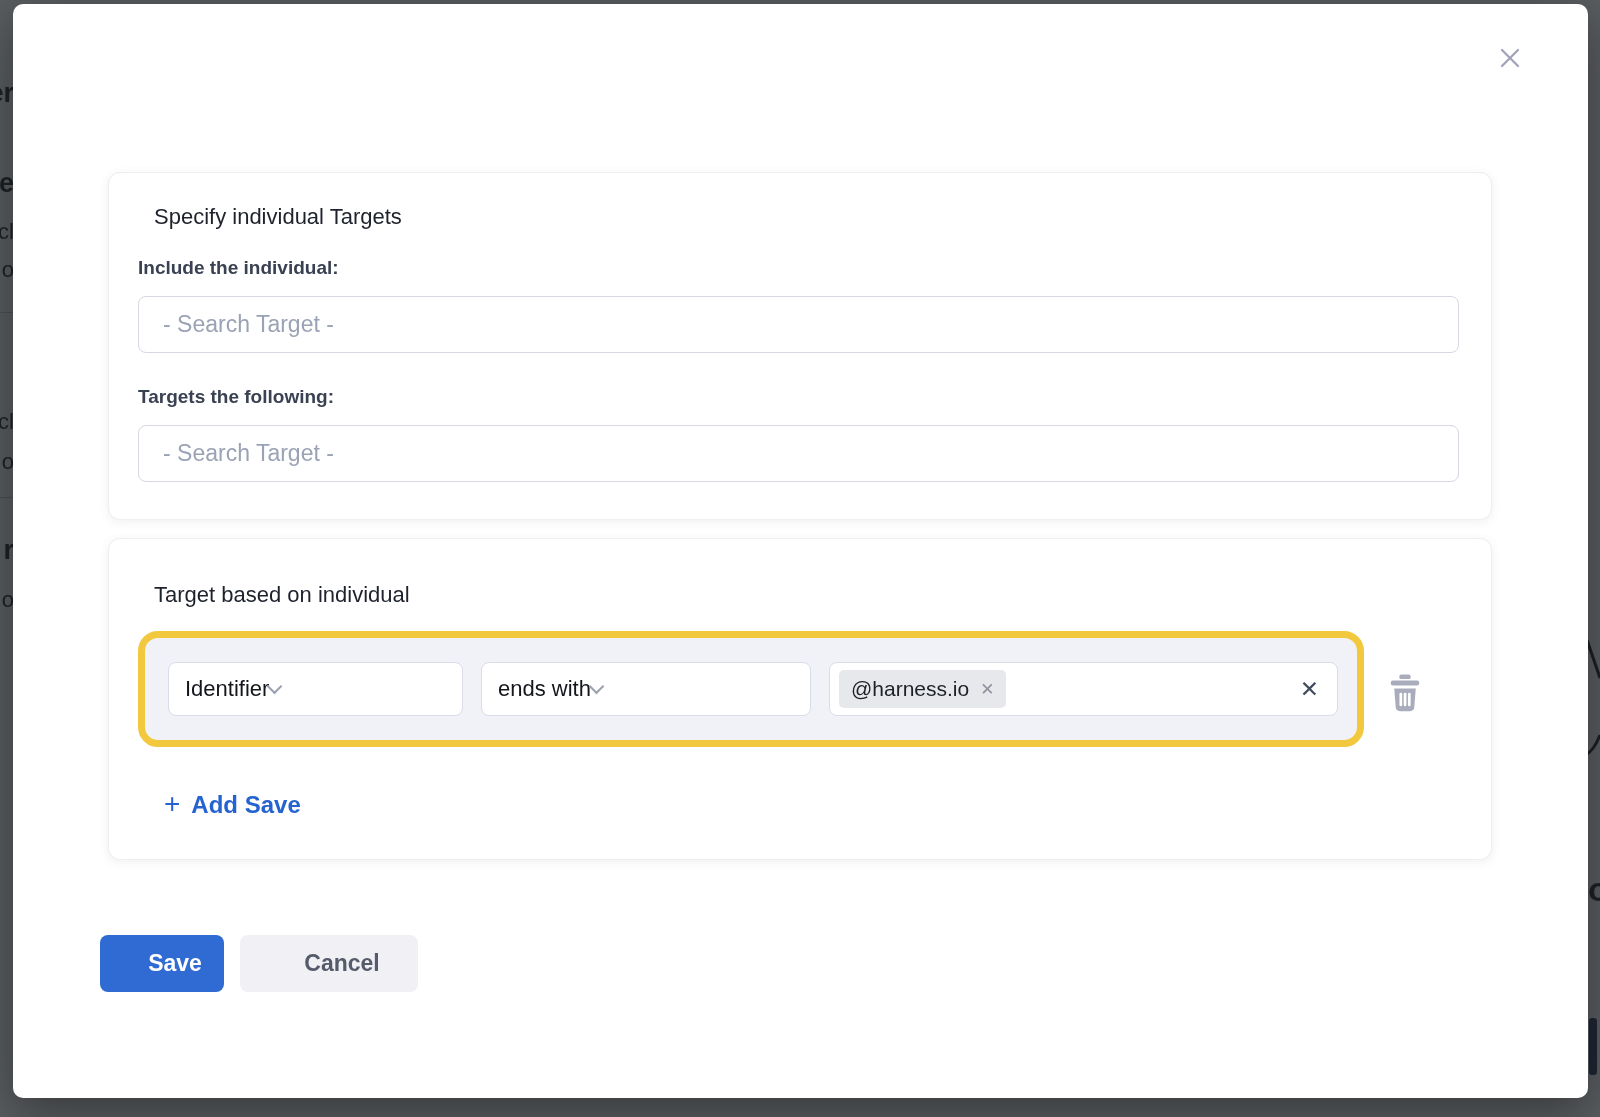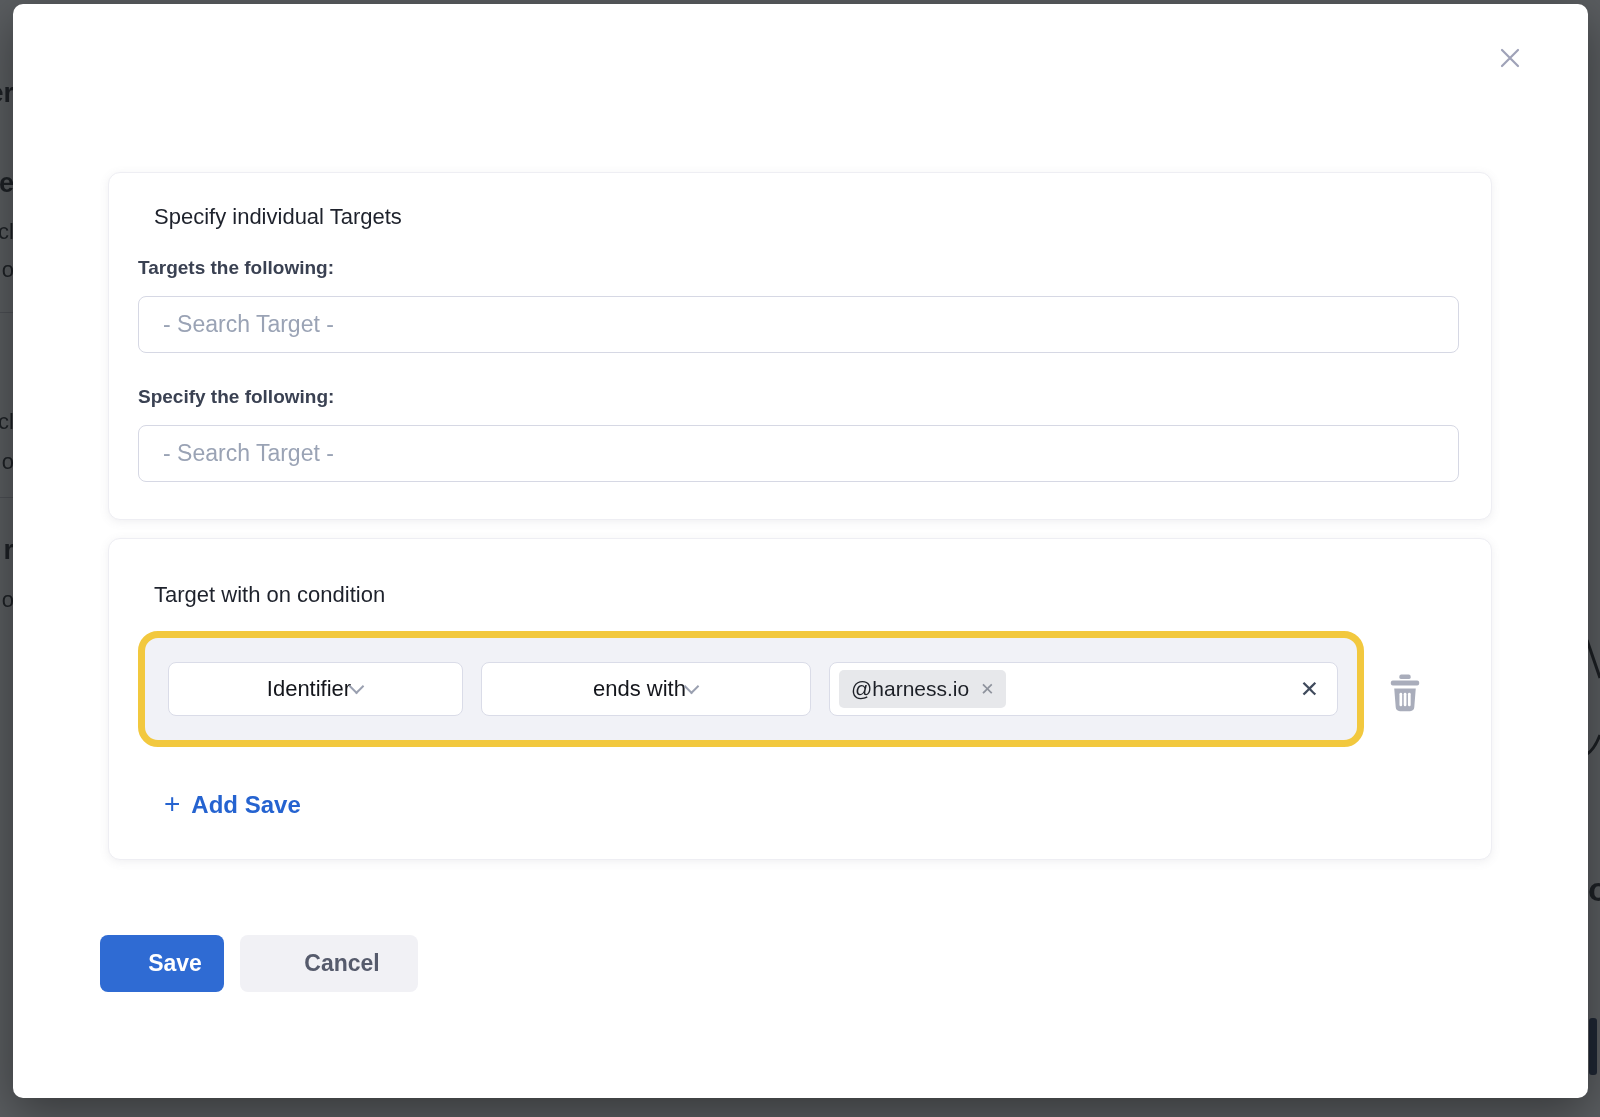--- a/index.html
+++ b/index.html
@@ -76,21 +76,21 @@
   .input-exclude{top:252px;}
 
   
   .rule-row{
     position:absolute;left:29px;top:92px;width:1226px;height:116px;
     border:7px solid var(--accent);border-radius:20px;background:#F1F2F7;
     display:flex;align-items:center;gap:18px;padding:0 19px 0 23px;
   }
   .select{
     height:54px;background:#fff;border:1px solid #DADCE8;border-radius:8px;
-    display:flex;align-items:center;justify-content:center;
+    display:flex;align-items:center;justify-content:flex-start;
     padding:0 18px 0 16px;cursor:pointer;flex:none;
   }
   .select-attr{width:295px;}
   .select-op{width:330px;}
   .select-text{font-size:22px;color:#14161C;}
   .chevron{
     width:11px;height:11px;border-right:2px solid #9AA0B0;border-bottom:2px solid #9AA0B0;
     transform:rotate(45deg);margin-top:-5px;flex:none;
   }
   .tag-input{
@@ -162,29 +162,29 @@
 
   <button class="close-btn" aria-label="Close">
     <svg width="32" height="32" viewBox="0 0 32 32">
       <path d="M8 8 L24 24 M24 8 L8 24" stroke="#9FA2B8" stroke-width="2.2" stroke-linecap="round" fill="none"></path>
     </svg>
   </button>
 
   <section class="card card-1">
     <h2 class="section-heading h-card1">Specify individual Targets</h2>
 
-    <div class="field-label label-include">Targets the following:</div>
+    <div class="field-label label-include">Include the individual:</div>
     <input class="search-input input-include" type="text" placeholder="- Search Target -" style="">
 
-    <div class="field-label label-exclude">Specify the following:</div>
+    <div class="field-label label-exclude">Targets the following:</div>
     <input class="search-input input-exclude" type="text" placeholder="- Search Target -" style="">
   </section>
 
   <section class="card card-2">
-    <h2 class="section-heading h-card2">Target with on condition</h2>
+    <h2 class="section-heading h-card2">Target based on individual</h2>
 
     <div class="rule-row">
 
       <div class="select select-attr" role="button">
         <span class="select-text">Identifier</span>
         <span class="chevron"></span>
       </div>
 
       <div class="select select-op" role="button">
         <span class="select-text">ends with</span>

